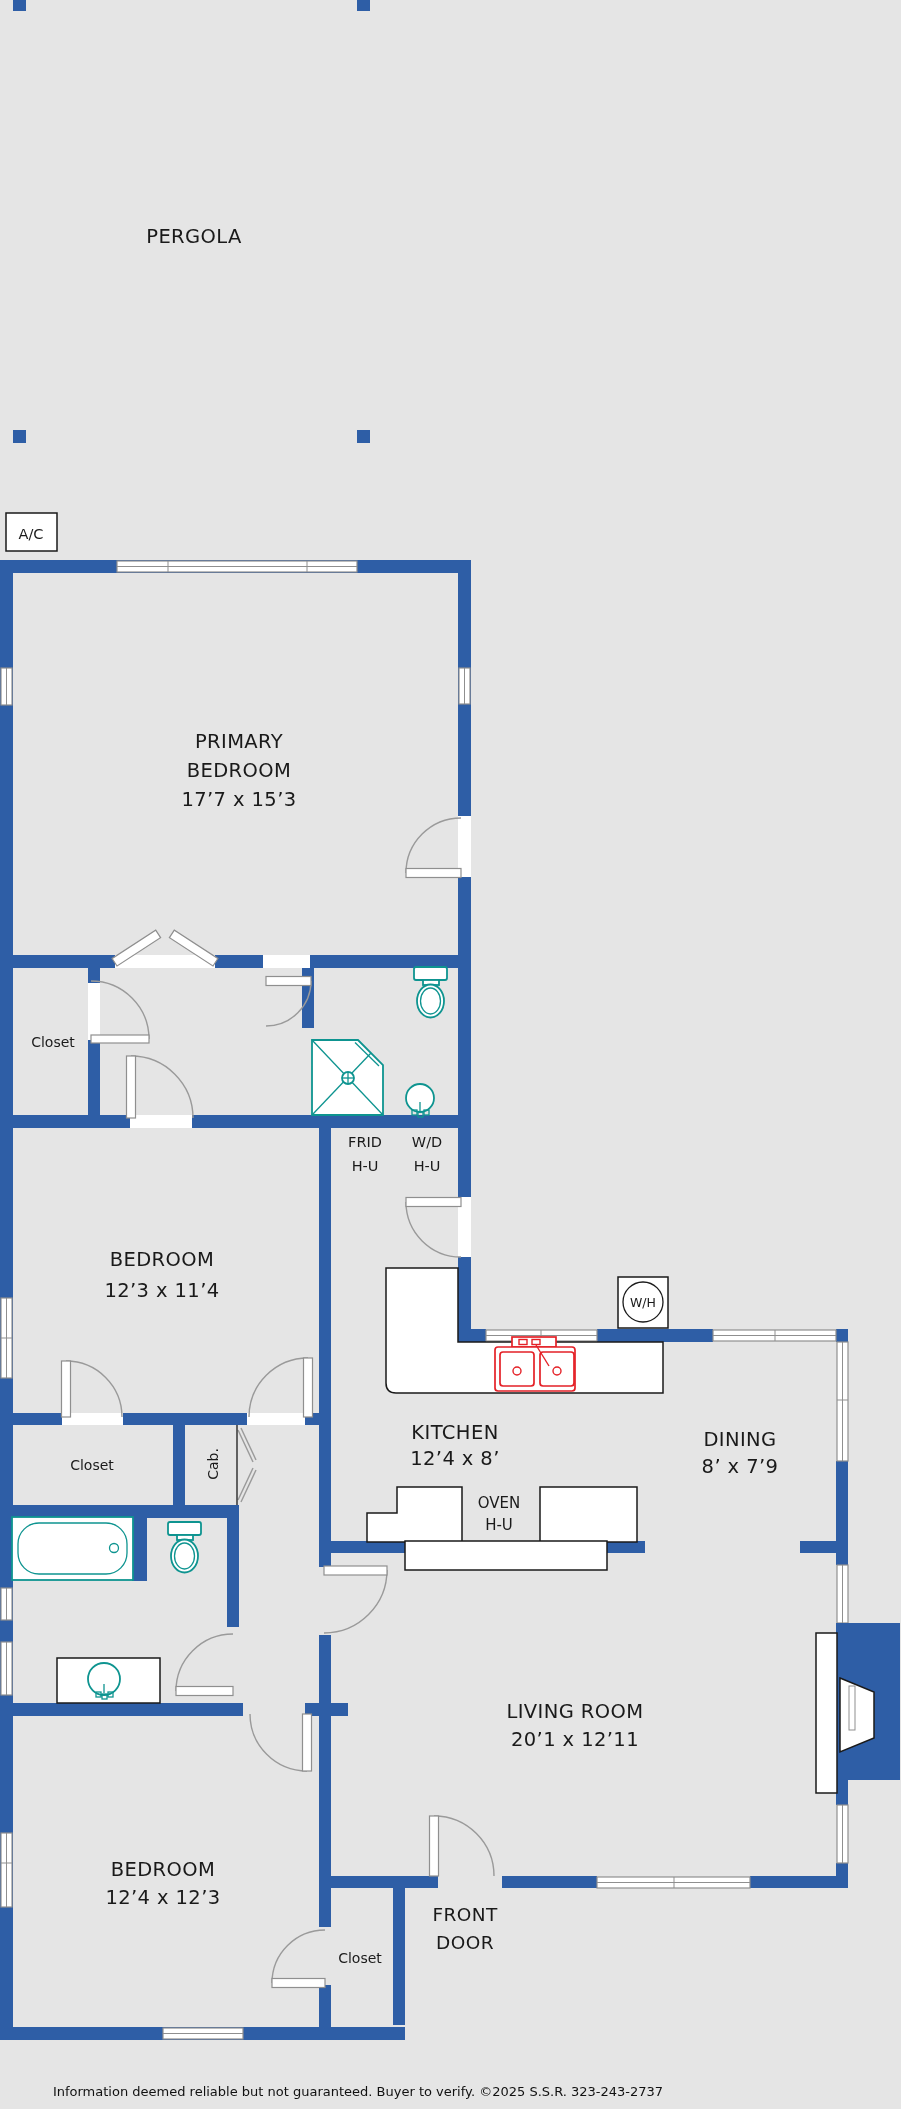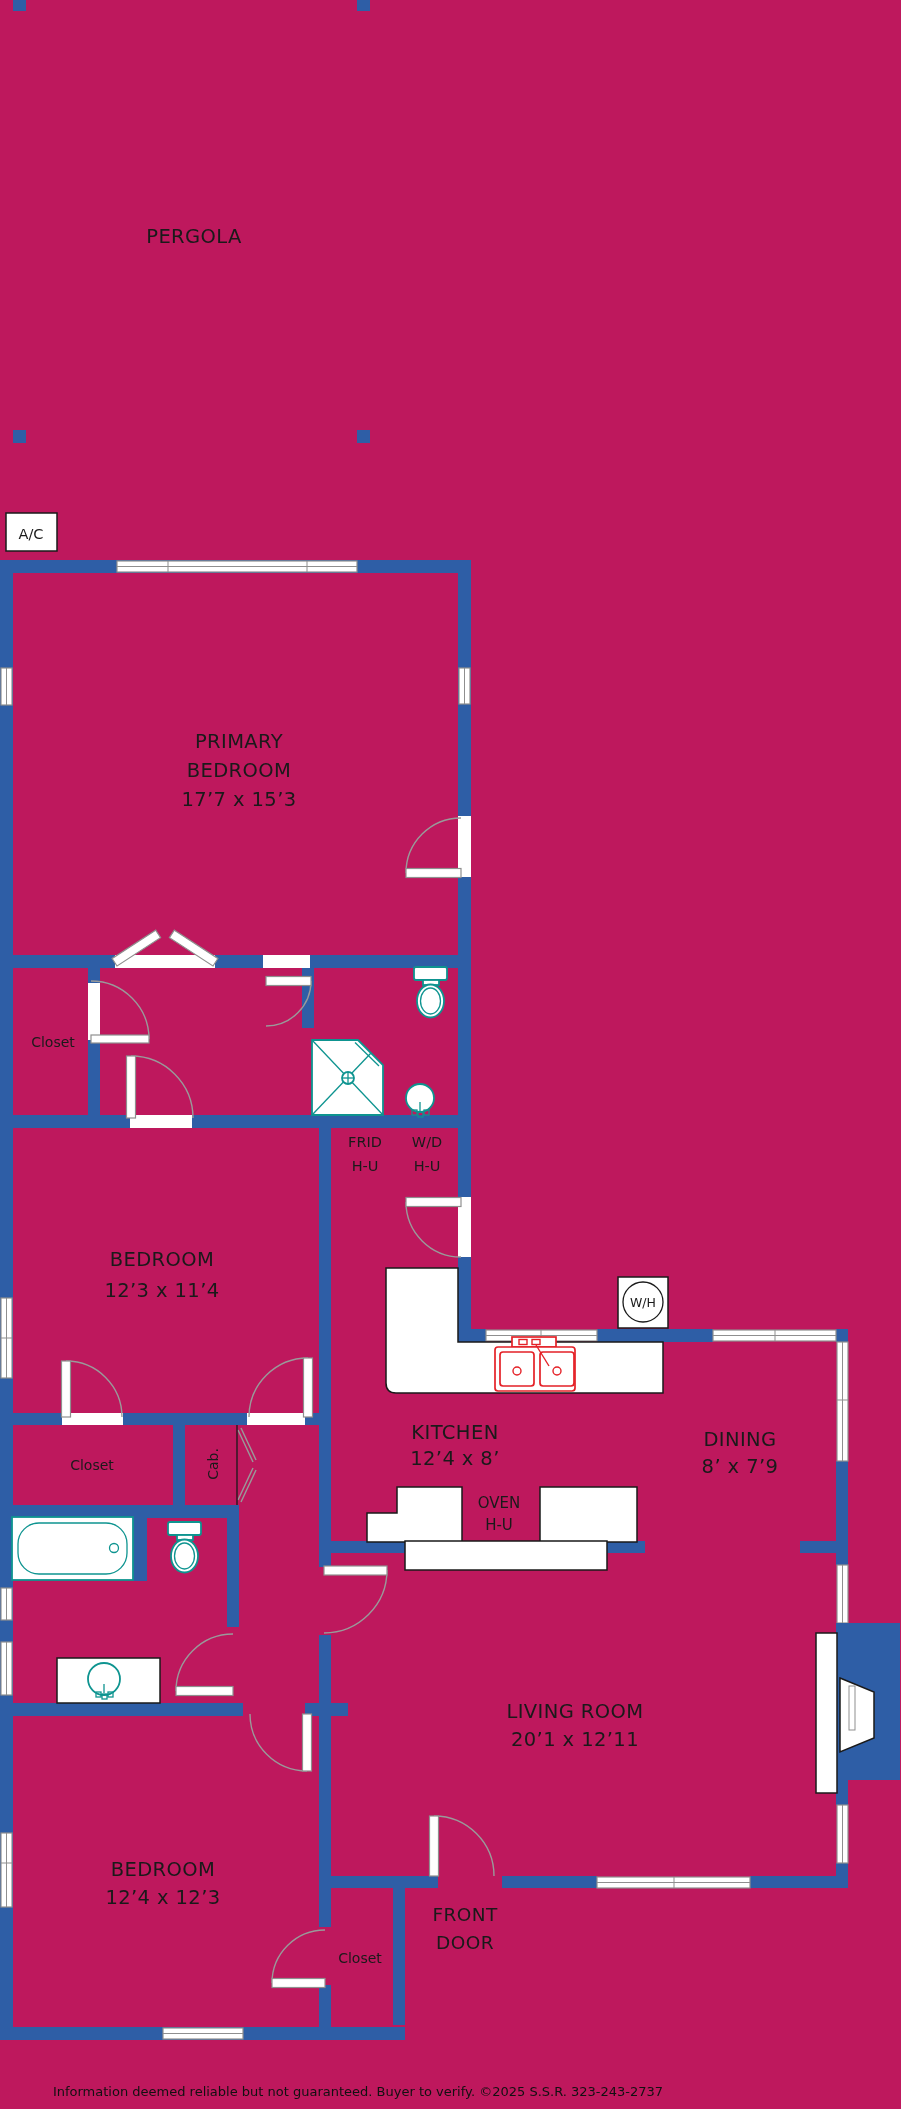--- a/index.html
+++ b/index.html
@@ -1,16 +1,16 @@
 <!DOCTYPE html>
 <html><head>
 <meta charset="utf-8">
 <style>
   html,body{margin:0;padding:0;background:#ffffff;}
-  #stage{position:relative;width:901px;height:2109px;background:#be185d;overflow:hidden;
+  #stage{position:relative;width:901px;height:2109px;background:#e5e5e5;overflow:hidden;
          font-family:"DejaVu Sans","Liberation Sans",sans-serif;}
   svg{position:absolute;left:0;top:0;}
   .wall{fill:#2E5EA6;stroke:none;}
   .cut{fill:#ffffff;stroke:none;}
   .win{fill:#ffffff;stroke:#8F8F8F;stroke-width:1.2;}
   .winline{stroke:#8F8F8F;stroke-width:1;}
   .leaf{fill:#ffffff;stroke:#8F8F8F;stroke-width:1.2;}
   .arc{fill:none;stroke:#9A9A9A;stroke-width:1.4;}
   .blk{fill:#ffffff;stroke:#1A1A1A;stroke-width:1.5;}
   .teal{fill:#ffffff;stroke:#0E9490;stroke-width:1.8;}

